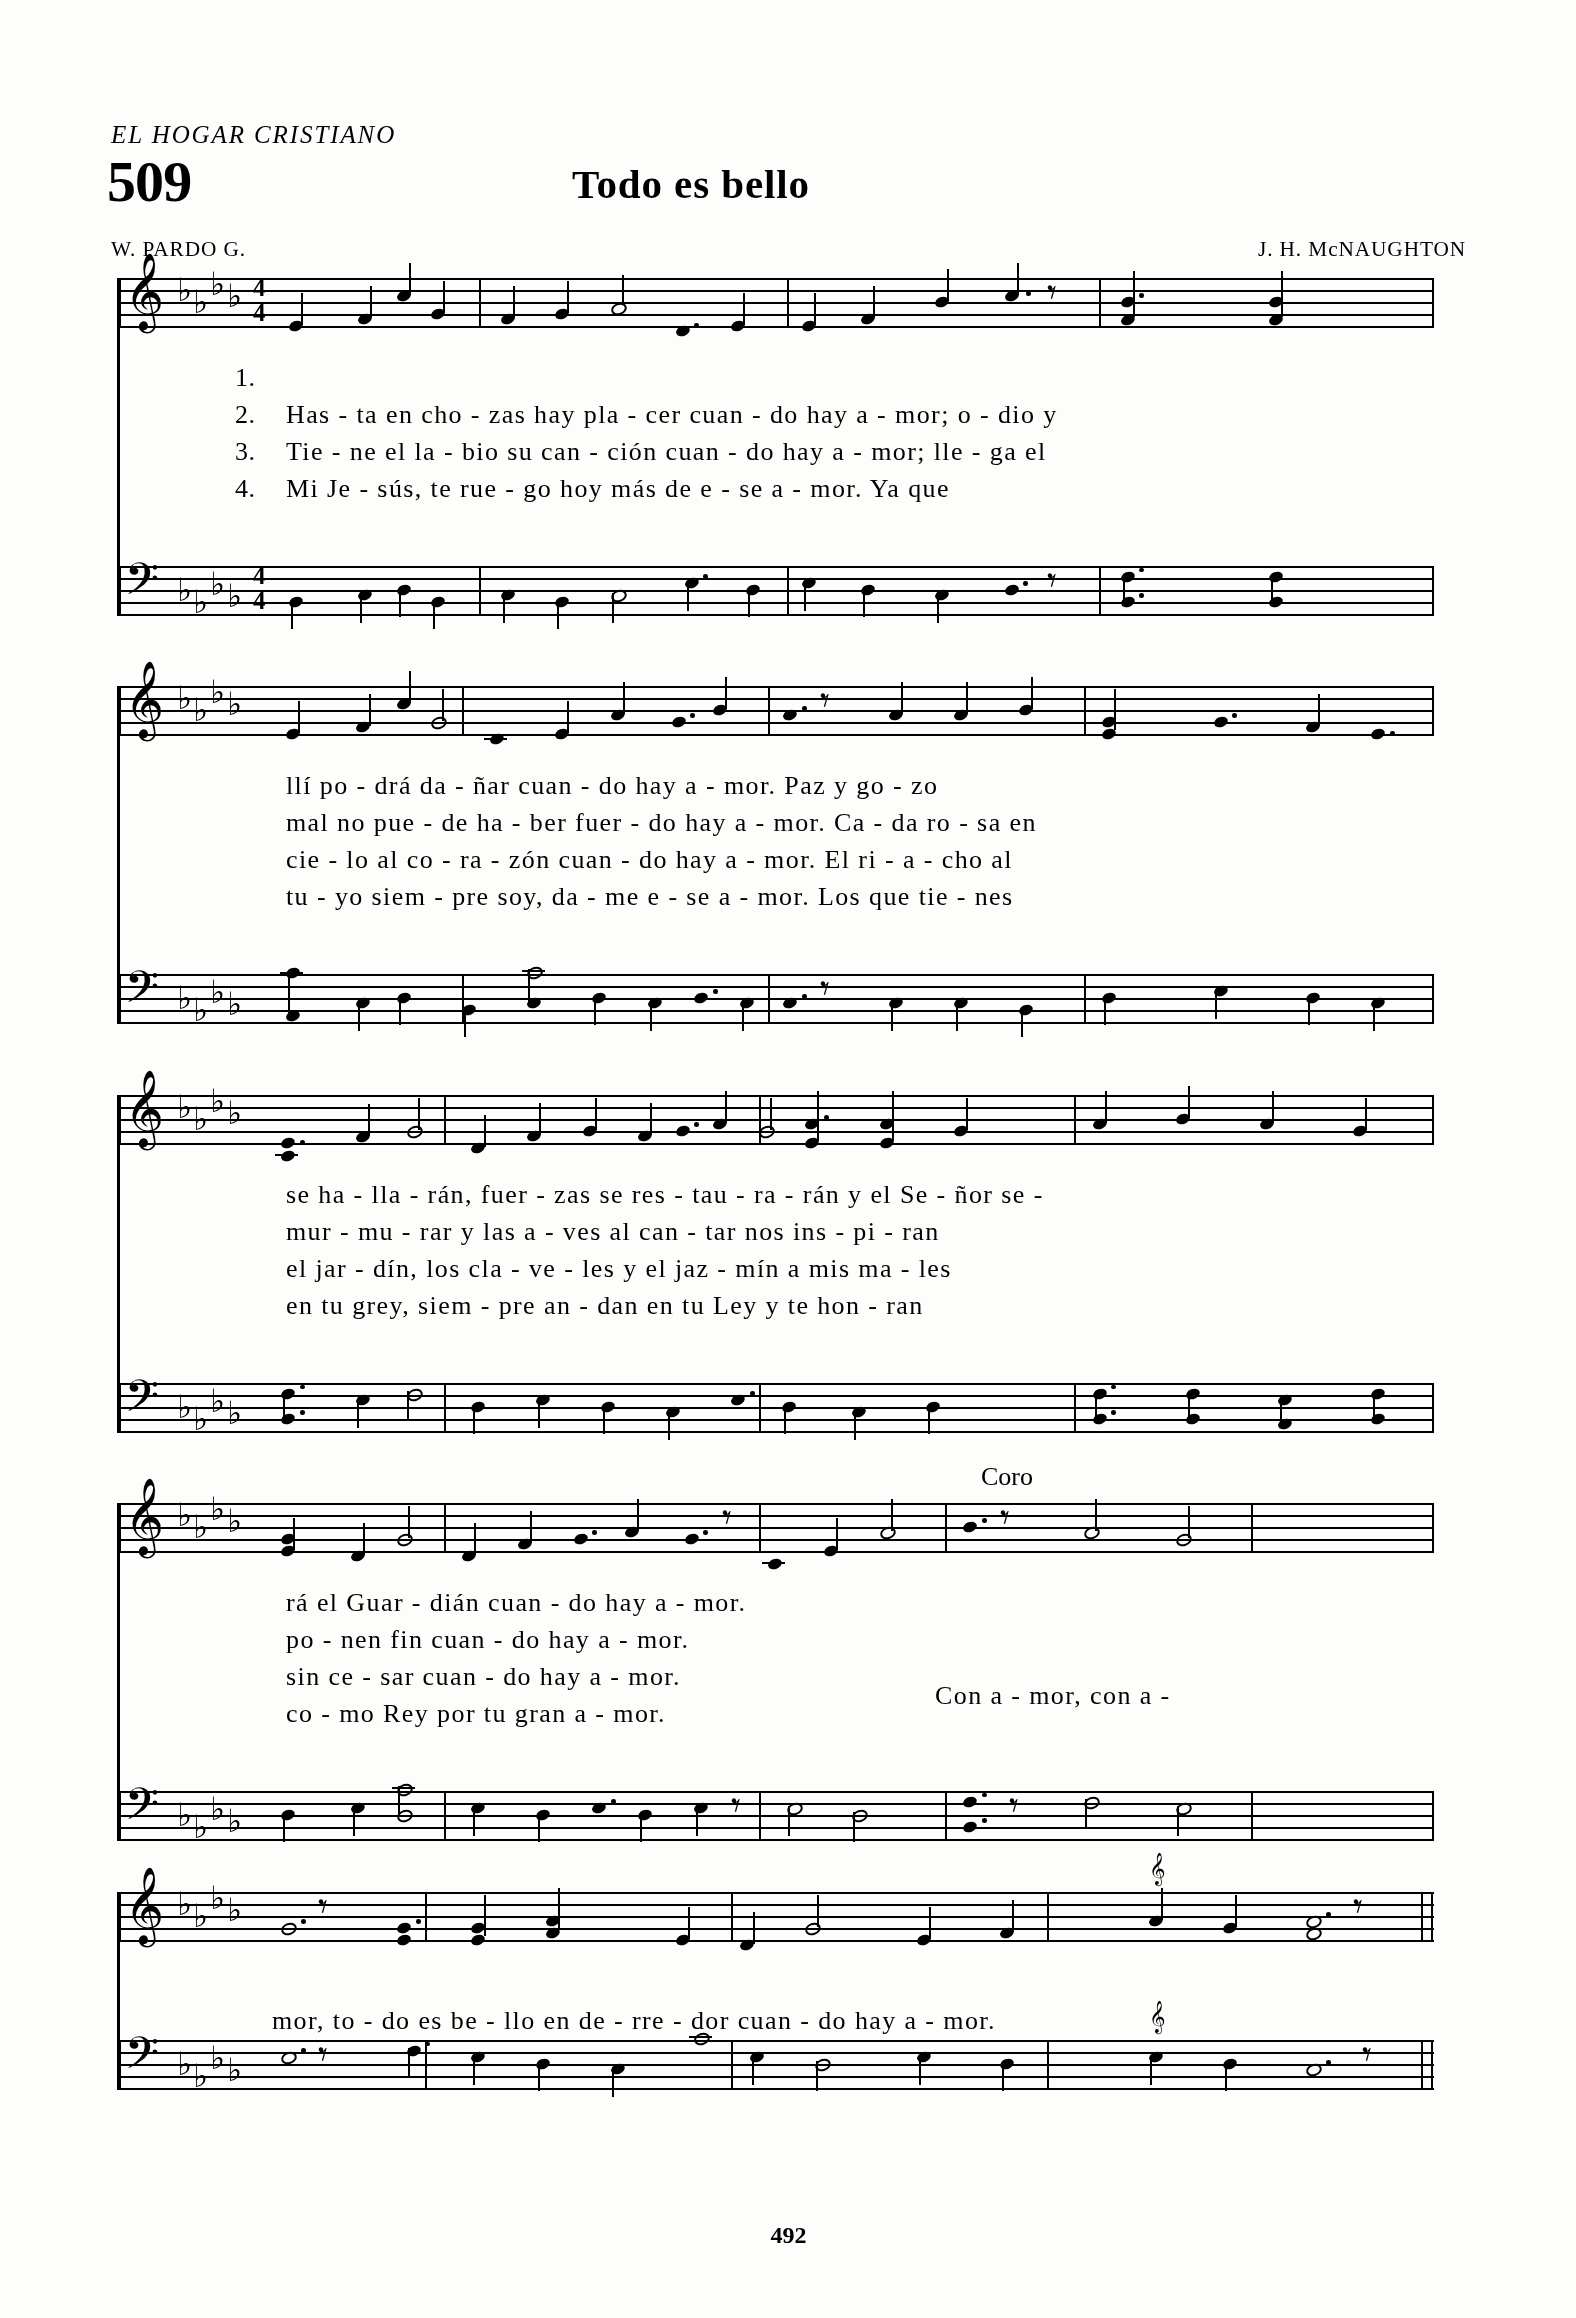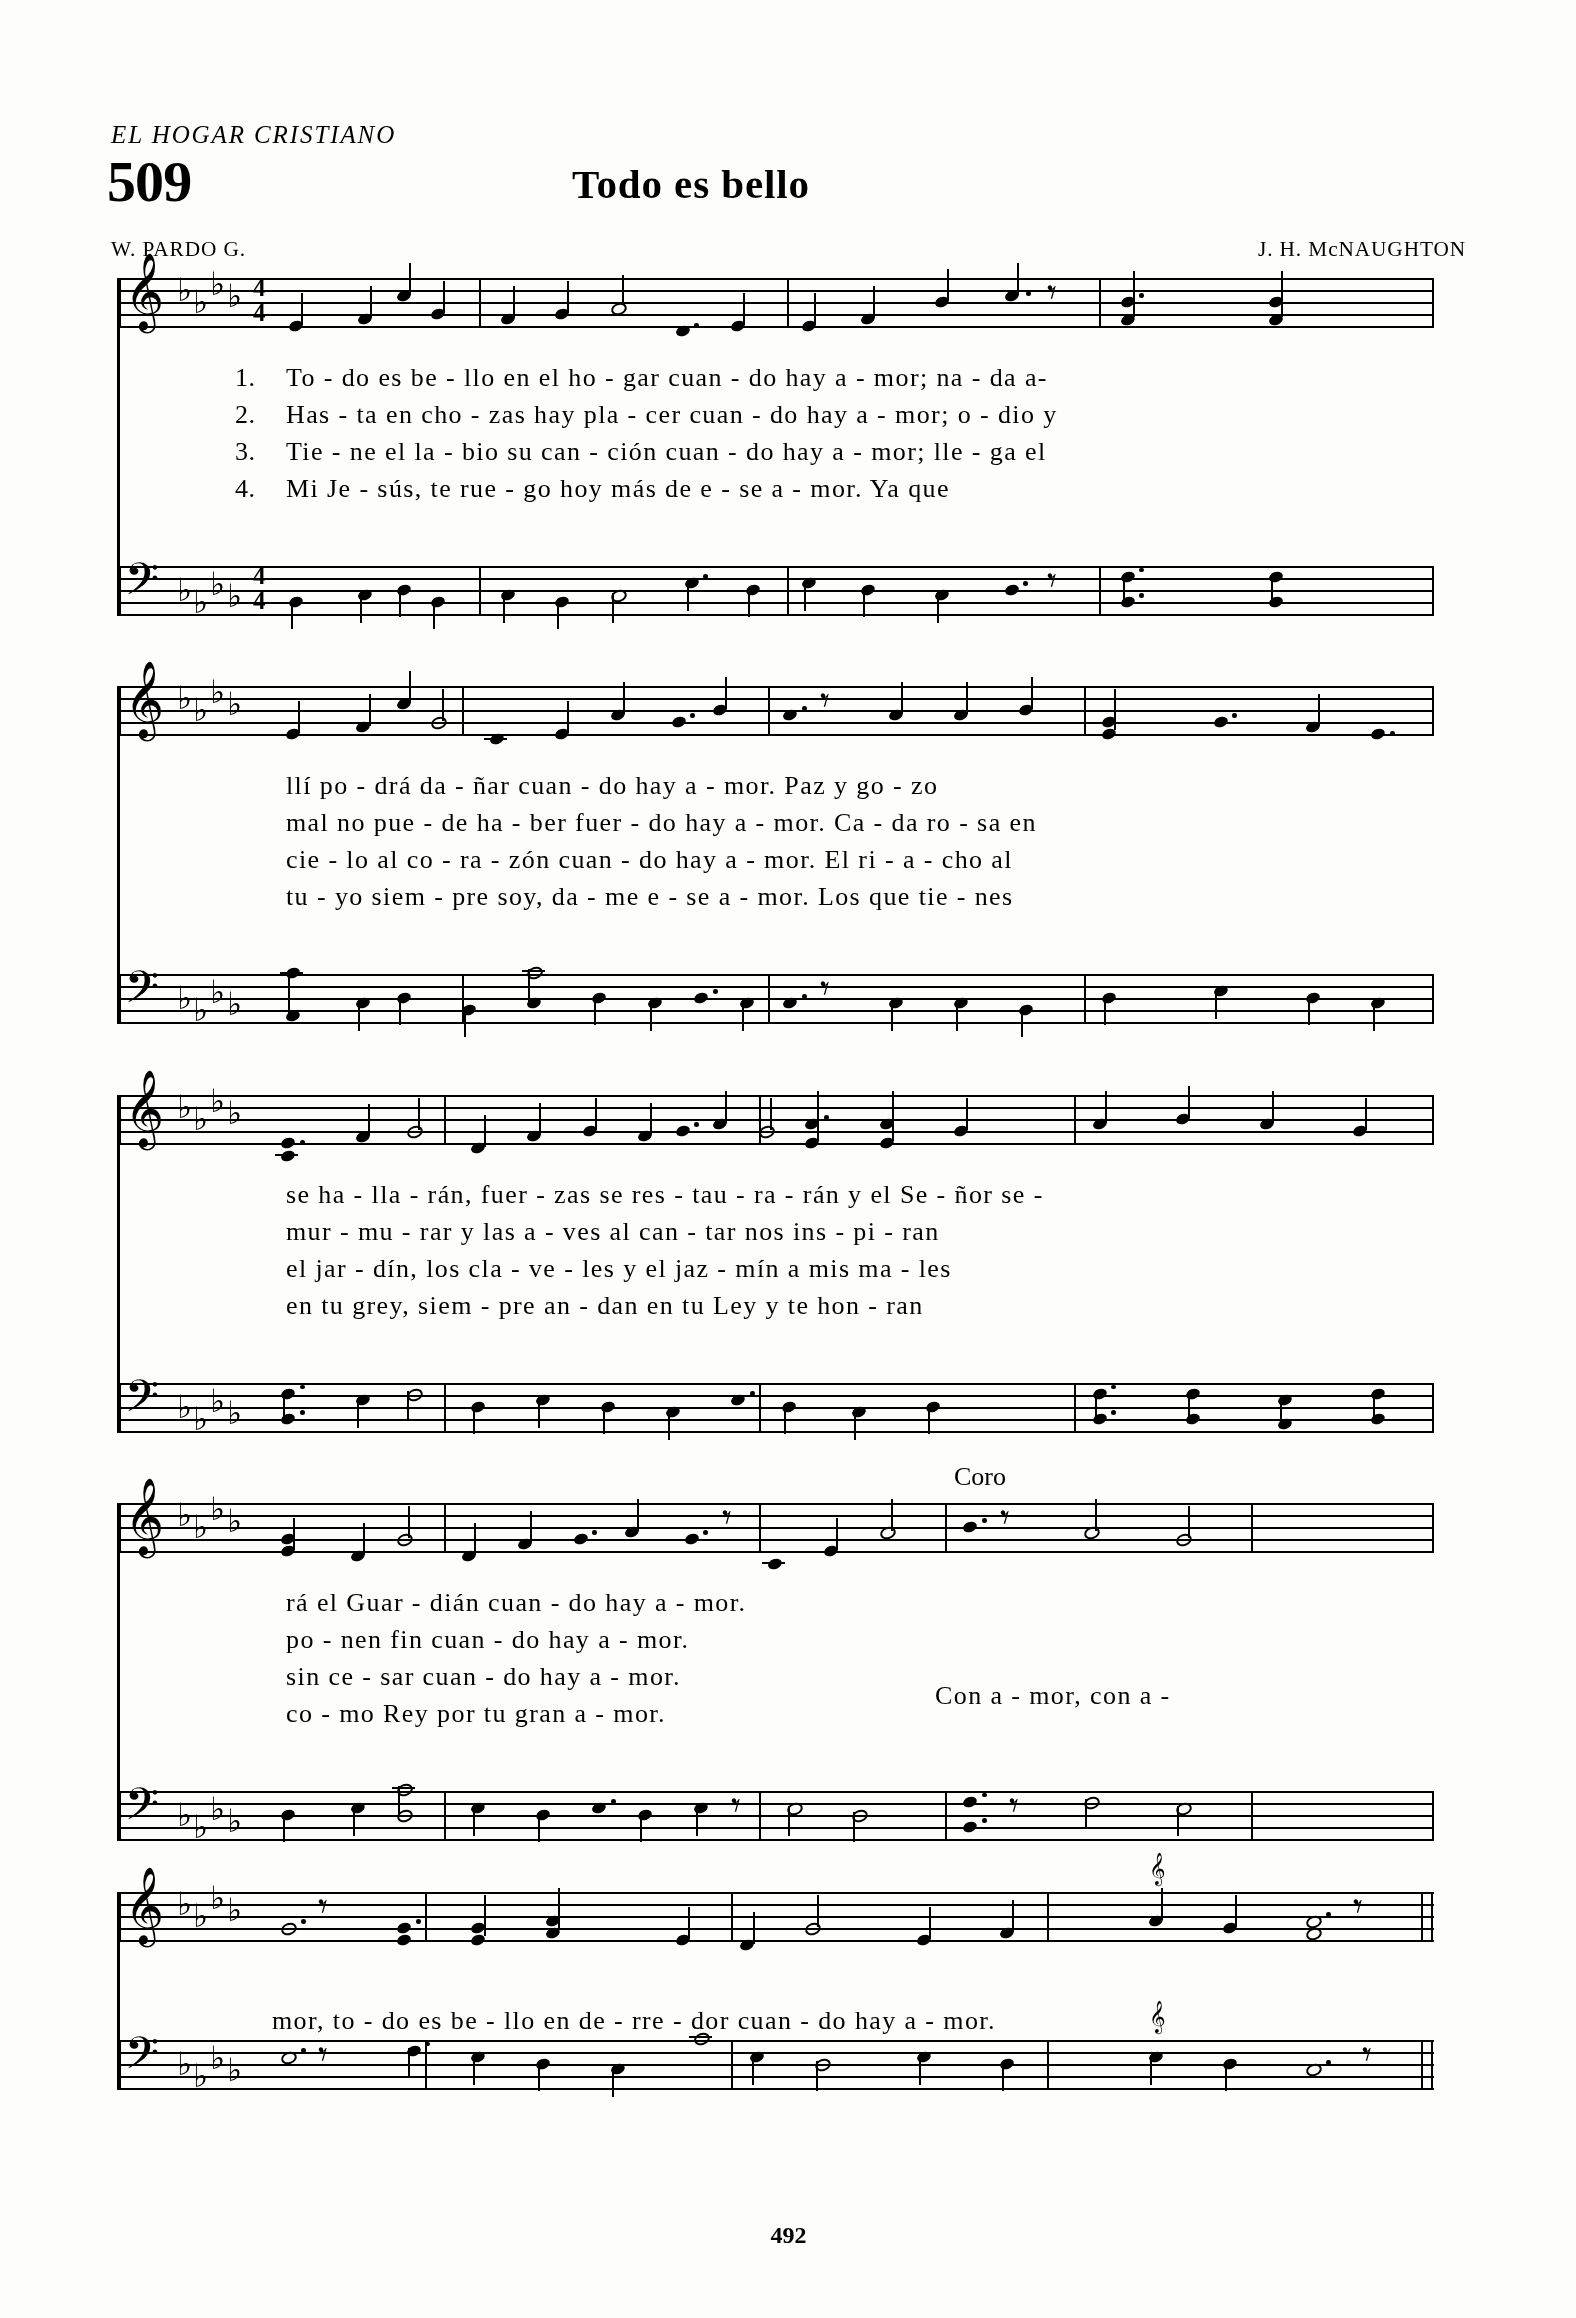--- a/index.html
+++ b/index.html
@@ -292,21 +292,20 @@
       <div class="note" style="left:1002px;top:37px;"></div>
       <div class="stem" style="left:1014px;top:-7.4px;height:46px;"></div>
       <div class="note" style="left:1150px;top:18.6px;"></div>
       <div class="note" style="left:1150px;top:37px;"></div>
       <div class="stem" style="left:1162px;top:-7.4px;height:46px;"></div>
     </div>
 
     <div class="lyric-block" style="left:0;top:85px;">
       <div class="lyric-line">
         <span class="lnum">1.</span>
-        <span class="ltext">To - do es be - llo en  el  ho - gar  cuan - do  hay a  -  mor;   na - da a-</span>
       </div>
       <div class="lyric-line">
         <span class="lnum">2.</span>
         <span class="ltext">Has - ta en cho - zas  hay pla - cer  cuan - do  hay a  -  mor;   o  -  dio y</span>
       </div>
       <div class="lyric-line">
         <span class="lnum">3.</span>
         <span class="ltext">Tie - ne el  la  -  bio   su  can - ción cuan - do  hay a  -  mor;  lle - ga el</span>
       </div>
       <div class="lyric-line">
@@ -617,21 +616,21 @@
         <div class="note" style="left:1159px;top:36px;"></div>
       <div class="stem" style="left:1161px;top:15px;height:26px;"></div>
       <div class="note" style="left:1252px;top:5.6px;"></div>
         <div class="note" style="left:1252px;top:31px;"></div>
       <div class="stem" style="left:1254px;top:8.3px;height:28px;"></div>
     </div>
     <div class="brace-bar" style="left:-1.9px;top:0px;height:338px;"></div>
   </div>
 
   <div class="system" style="top:1503px;">
-    <div class="coro-label" style="left:835px;top:-41px;">Coro</div>
+    <div class="coro-label" style="left:862px;top:-41px;">Coro</div>
 
     <div class="staff" style="top:0px;">
       <div class="ln"></div>
         <div class="ln"></div>
         <div class="ln"></div>
         <div class="ln"></div>
         <div class="ln"></div>
       <div class="clef treble" style="left:5.6px;">𝄞</div>
       <div class="acc" style="left:58px;top:-3.7px;">♭</div>
       <div class="acc" style="left:74px;top:8.3px;">♭</div>

